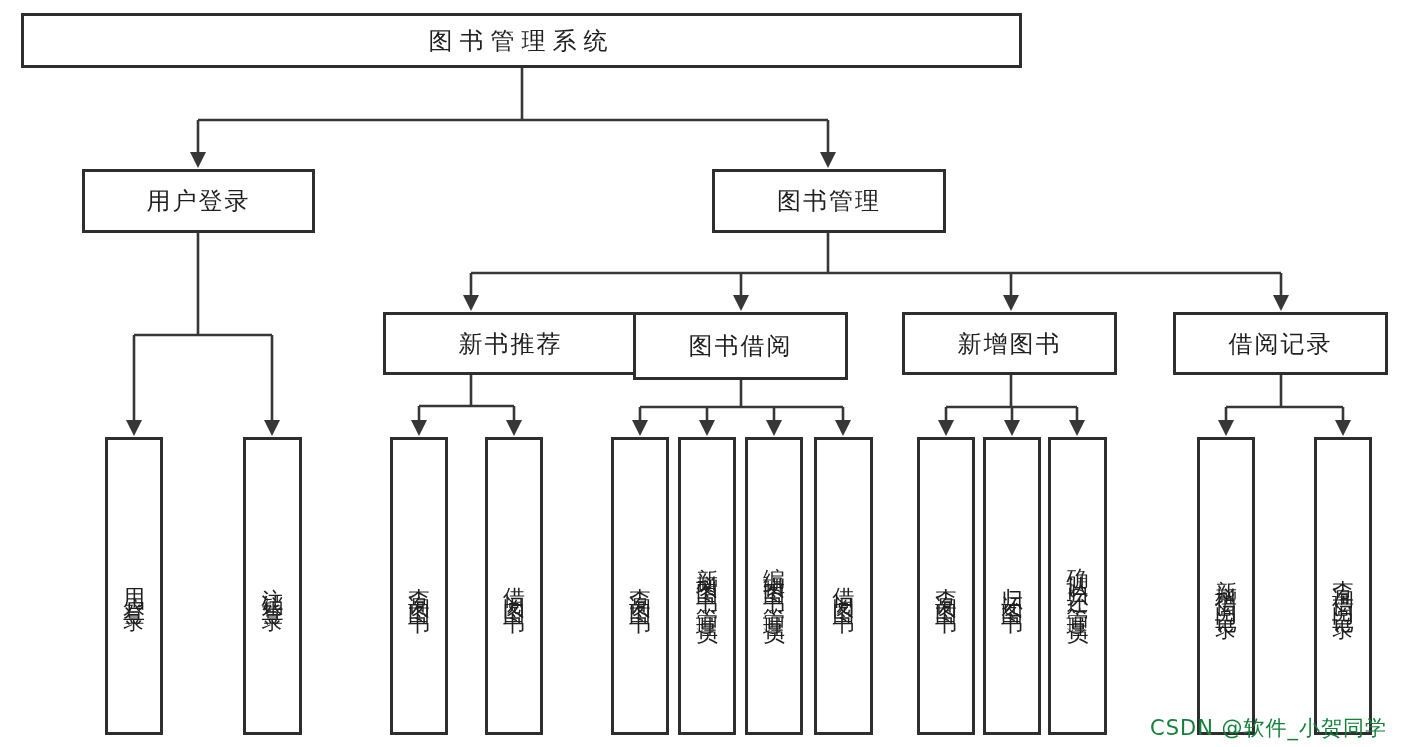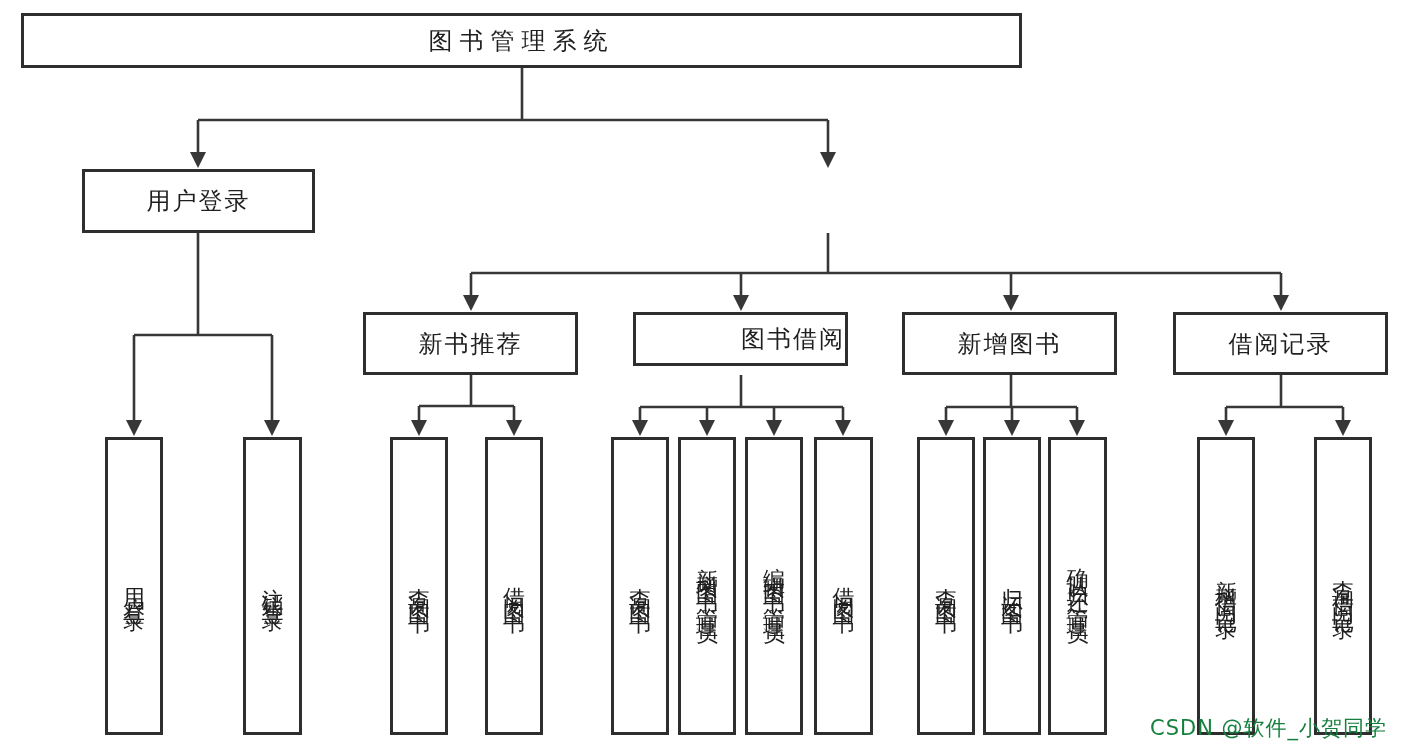--- a/index.html
+++ b/index.html
@@ -47,25 +47,28 @@
              M1218,420 h16 l-8,16 z M1335,420 h16 l-8,16 z"></path>
   </svg>
 
   <div class="box" style="left:21px;top:13px;width:1001px;height:55px;">
     <span class="h-label root-label">图书管理系统</span>
   </div>
 
   <div class="box" style="left:82px;top:169px;width:233px;height:64px;">
     <span class="h-label">用户登录</span>
   </div>
+  <div class="box" style="left:712px;top:169px;width:234px;height:64px;">
+    <span class="h-label">图书管理</span>
+  </div>
 
-  <div class="box" style="left:363px;top:312px;width:215px;height:63px;text-align:center;">
+  <div class="box" style="left:383px;top:312px;width:255px;height:63px;text-align:center;">
     <span class="h-label">新书推荐</span>
   </div>
-  <div class="box" style="left:633px;top:312px;width:215px;height:54px;justify-content:flex-end;">
+  <div class="box" style="left:633px;top:312px;width:215px;height:68px;">
     <span class="h-label">图书借阅</span>
   </div>
   <div class="box" style="left:902px;top:312px;width:215px;height:63px;">
     <span class="h-label">新增图书</span>
   </div>
   <div class="box" style="left:1173px;top:312px;width:215px;height:63px;">
     <span class="h-label">借阅记录</span>
   </div>
 
   <div class="box" style="left:105px;top:437px;width:58px;height:298px;">

